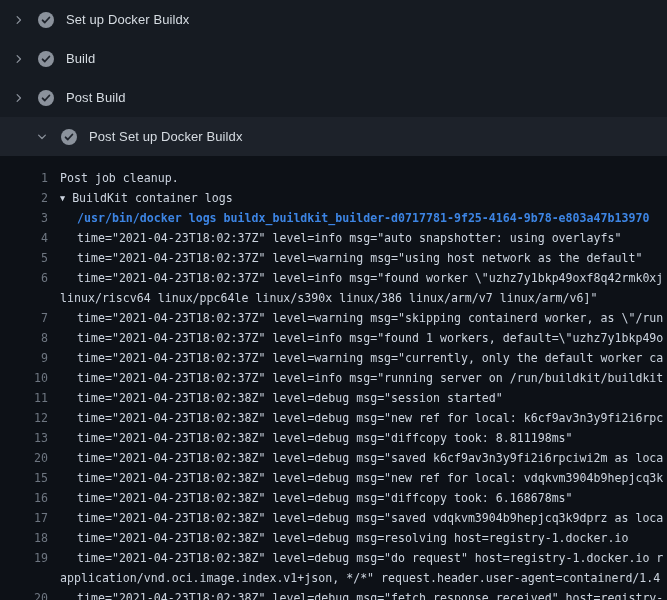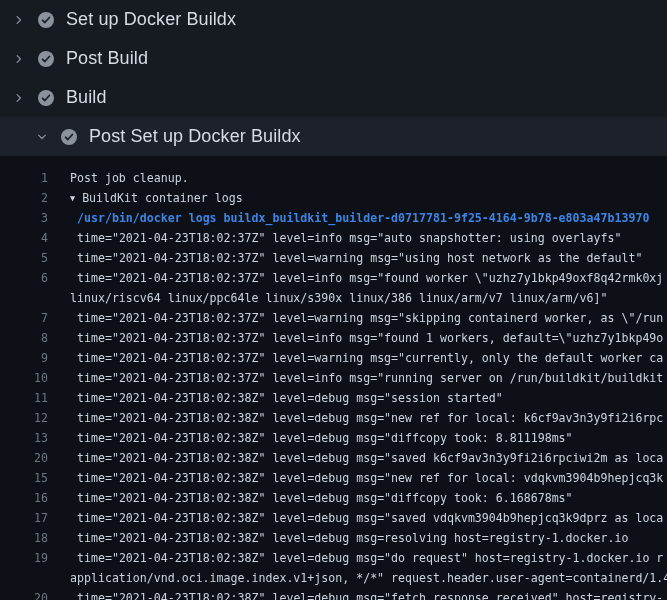--- a/index.html
+++ b/index.html
@@ -17,21 +17,21 @@
     display: flex; align-items: center;
     padding-left: 13px;
     cursor: pointer;
   }
   .step.expanded { background: #1d222a; padding-left: 36px; }
   .chev { width: 12px; height: 12px; flex: none; display: flex; align-items: center; justify-content: center; }
   .status { width: 16px; height: 16px; flex: none; margin-left: 13px; }
   .step-label {
     margin-left: 12px;
     color: #d6dce2;
-    font-size: 18px;
+    font-size: 13px;
     letter-spacing: 0.1px;
   }
   
   .log {
     flex: 1;
     background: #0d1117;
     padding-top: 12px;
     overflow: hidden;
     font-family: "DejaVu Sans Mono", monospace;
     font-size: 11.6px;
@@ -41,21 +41,21 @@
     display: flex;
     white-space: pre;
     overflow: hidden;
   }
   .num {
     width: 48px; flex: none;
     text-align: right;
     color: #6e7681;
     cursor: pointer;
   }
-  .txt { margin-left: 22px; color: #ccd4df; flex: none; }
+  .txt { margin-left: 12px; color: #ccd4df; flex: none; }
   .row.child .txt { margin-left: 29px; }
   .row.wrap  .txt { }
   .row.cmd   .txt { color: #3d85e4; font-weight: bold; }
   .tri {
     display: inline-block;
     font-size: 8.5px;
     margin-right: 7px;
     color: #ccd4df;
     cursor: pointer;
     vertical-align: 1px;
@@ -88,36 +88,36 @@
         <svg width="12" height="12" viewBox="0 0 16 16">
             <path d="M5.5 3.5L10 8l-4.5 4.5" stroke="#8b929c" stroke-width="1.6" fill="none" stroke-linecap="round" stroke-linejoin="round"></path>
           </svg>
       </span>
       <span class="status">
         <svg width="16" height="16" viewBox="0 0 16 16">
             <circle cx="8" cy="8" r="8" fill="#8b929c"></circle>
             <path d="M4.6 8.3l2.2 2.2 4.6-5" fill="none" stroke="#1d222a" stroke-width="1.8" stroke-linecap="round" stroke-linejoin="round"></path>
           </svg>
       </span>
-      <span class="step-label">Post Build</span>
+      <span class="step-label">Build</span>
     </div>
 
     <div class="step">
       <span class="chev">
         <svg width="12" height="12" viewBox="0 0 16 16">
             <path d="M5.5 3.5L10 8l-4.5 4.5" stroke="#8b929c" stroke-width="1.6" fill="none" stroke-linecap="round" stroke-linejoin="round"></path>
           </svg>
       </span>
       <span class="status">
         <svg width="16" height="16" viewBox="0 0 16 16">
             <circle cx="8" cy="8" r="8" fill="#8b929c"></circle>
             <path d="M4.6 8.3l2.2 2.2 4.6-5" fill="none" stroke="#1d222a" stroke-width="1.8" stroke-linecap="round" stroke-linejoin="round"></path>
           </svg>
       </span>
-      <span class="step-label">Build</span>
+      <span class="step-label">Post Build</span>
     </div>
 
     <div class="step expanded">
       <span class="chev">
         <svg width="12" height="12" viewBox="0 0 16 16">
             <path d="M3.5 5.5L8 10l4.5-4.5" stroke="#8b929c" stroke-width="1.6" fill="none" stroke-linecap="round" stroke-linejoin="round"></path>
           </svg>
       </span>
       <span class="status">
         <svg width="16" height="16" viewBox="0 0 16 16">

